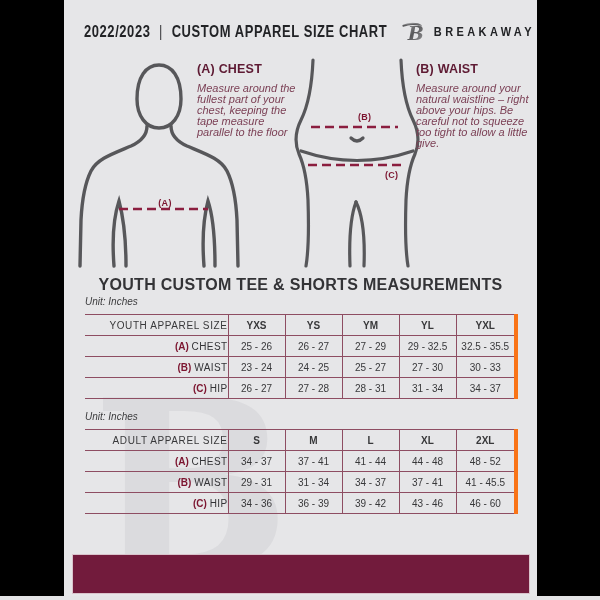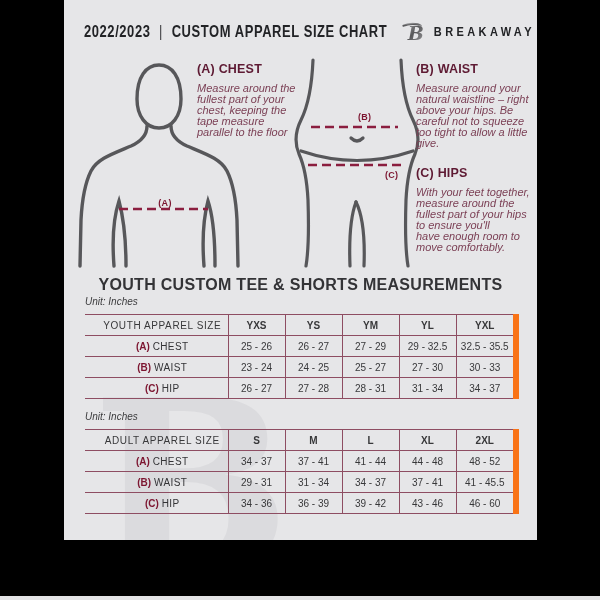--- a/index.html
+++ b/index.html
@@ -3,21 +3,21 @@
 <meta charset="utf-8">
 <style>
   html,body{margin:0;padding:0;}
   body{
     width:600px;height:600px;position:relative;overflow:hidden;
     background:#000;
     font-family:"Liberation Sans","DejaVu Sans",sans-serif;
     -webkit-font-smoothing:antialiased;
   }
   .page{
-    position:absolute;left:64px;top:0;width:473px;height:540px;
+    position:absolute;left:64px;top:0;width:473px;height:600px;
     background:#e6e6e8;overflow:hidden;
   }
   .bottom-strip{position:absolute;left:0;right:0;bottom:0;height:4px;background:#e4e4e6;z-index:9;}
 
   
   .hdr{position:absolute;left:20px;right:16px;top:16px;height:30px;display:flex;align-items:center;justify-content:space-between;}
   .hdr-title{display:flex;align-items:center;gap:9px;color:#222326;font-weight:bold;font-size:13.5px;letter-spacing:.6px;transform:scale(.96,1.25);transform-origin:left center;white-space:nowrap;}
   .hdr-sep{font-weight:400;color:#3a3a3c;}
   .brand{display:flex;align-items:center;gap:8px;}
   .brand-name{font-weight:bold;font-size:11px;letter-spacing:3.4px;color:#222326;transform:scale(1,1.15);}
@@ -41,22 +41,22 @@
   .tbl-unit{font-style:italic;font-size:10px;color:#3c3c3e;text-align:left;margin-top:2px;}
   table.sizes{border-collapse:collapse;table-layout:fixed;width:431px;margin-top:7px;background:transparent;}
   table.sizes col.c0{width:143px;}
   table.sizes col.cn{width:57px;}
   table.sizes col.cl{width:60px;}
   table.sizes td,table.sizes th{
     height:20px;padding:0;font-size:10px;color:#38383a;
     border-top:1.5px solid #8e4d62;border-bottom:1.5px solid #8e4d62;border-left:1px solid #8e4d62;
     text-align:center;vertical-align:middle;background:transparent;
   }
-  table.sizes td:first-child,table.sizes th:first-child{border-left:none;text-align:center;padding-left:12px;margin-top:12px;}
-  table.sizes td:last-child,table.sizes th:last-child{border-right:6px solid #f97316;}
+  table.sizes td:first-child,table.sizes th:first-child{border-left:none;text-align:right;padding-left:12px;margin-top:12px;}
+  table.sizes td:last-child,table.sizes th:last-child{border-right:4px solid #f97316;}
   th.sizecol{font-weight:bold;font-size:10.5px;}
   th.labelcol{font-weight:normal;letter-spacing:.6px;font-size:10px;}
   .rl-letter{font-weight:bold;color:#7c1530;}
   .rl-name{color:#333336;letter-spacing:.4px;}
 
   
   .watermark{position:absolute;left:28px;top:368px;font-family:"DejaVu Serif",serif;font-weight:bold;font-size:235px;line-height:1;color:rgba(90,90,100,0.07);z-index:1;user-select:none;}
   .footer-bar{position:absolute;left:8px;top:554px;width:456px;height:38px;background:#721b3c;border:1px solid #d9c3cb;z-index:3;}
 
   svg{display:block;}
@@ -121,25 +121,20 @@
           <path d="M72,208 C73,182 72,160 64,144"></path>
         </g>
         <line x1="19" y1="69" x2="106" y2="69" stroke="#8b1e3f" stroke-width="2.6" stroke-dasharray="9 5"></line>
         <line x1="16" y1="107" x2="109" y2="107" stroke="#8b1e3f" stroke-width="2.6" stroke-dasharray="9 5"></line>
       </svg>
     </div>
 
     <div class="right-col">
       <div class="m-head">(B) WAIST</div>
       <div class="para">Measure around your natural waistline – right above your hips. Be careful not to squeeze too tight to allow a little give.</div>
-      <div class="block2">
-        <div class="m-head">(C) HIPS</div>
-        <div class="para">With your feet together, measure around the fullest part of your hips to ensure you'll
-have enough room to move comfortably.</div>
-      </div>
     </div>
 
     <span class="tag tag-a">(A)</span>
     <span class="tag tag-b">(B)</span>
     <span class="tag tag-c">(C)</span>
   </div>
 
   <div class="watermark">B</div>
 
   <div class="tbl-block" style="top:276px;">

